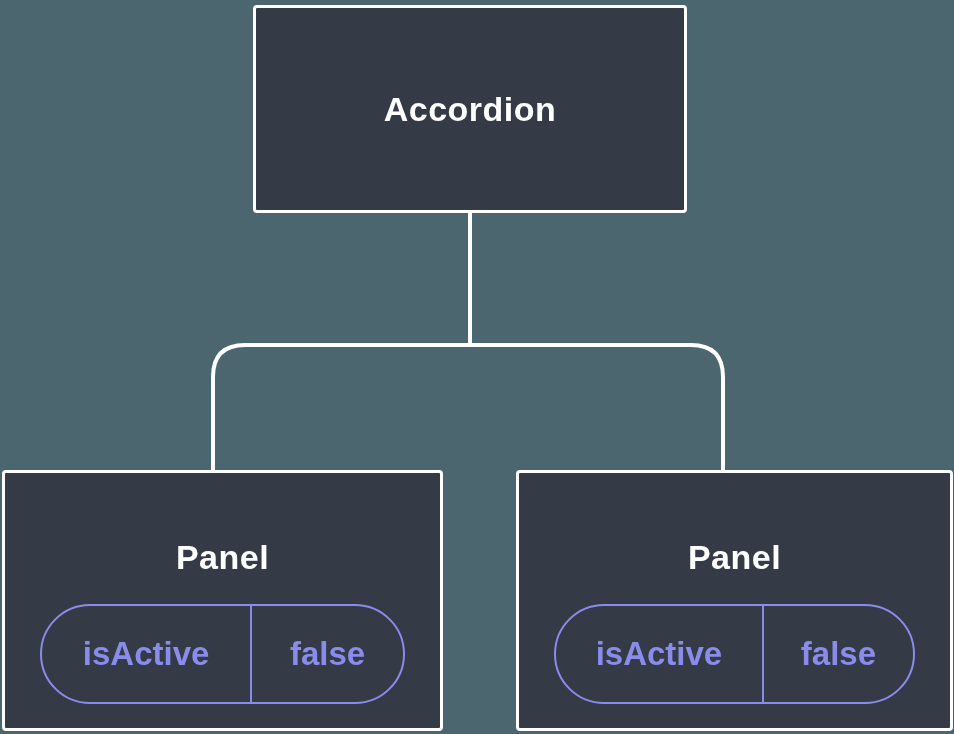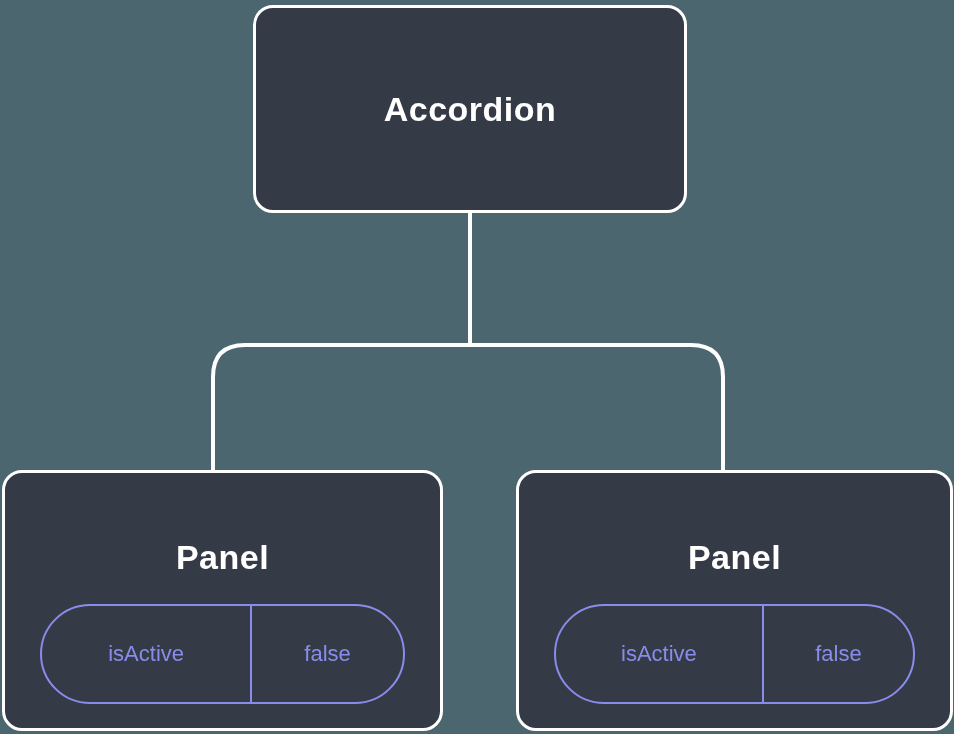--- a/index.html
+++ b/index.html
@@ -29,21 +29,21 @@
   }
   .connector-svg path {
     stroke: var(--connector);
     stroke-width: 4;
     fill: none;
   }
   .card {
     position: absolute;
     background: var(--card-fill);
     border: 3px solid var(--card-border);
-    border-radius: 20px;
+    border-radius: 4px;
     display: flex;
     flex-direction: column;
     align-items: center;
   }
   .card.root {
     left: 253px; top: 5px;
     width: 434px; height: 208px;
     justify-content: center;
   }
   .card.panel-left {
@@ -73,22 +73,22 @@
     border-radius: 60px;
     display: flex;
     align-items: stretch;
     overflow: hidden;
   }
   .state-cell {
     display: flex;
     align-items: center;
     justify-content: center;
     color: var(--state-accent);
-    font-size: 22px;
-    font-weight: 400;
+    font-size: 33px;
+    font-weight: 700;
   }
   .state-cell.name {
     flex: 58 0 0;
     border-right: 2.5px solid var(--state-accent);
   }
   .state-cell.value {
     flex: 42 0 0;
   }
 </style>
 </head>

